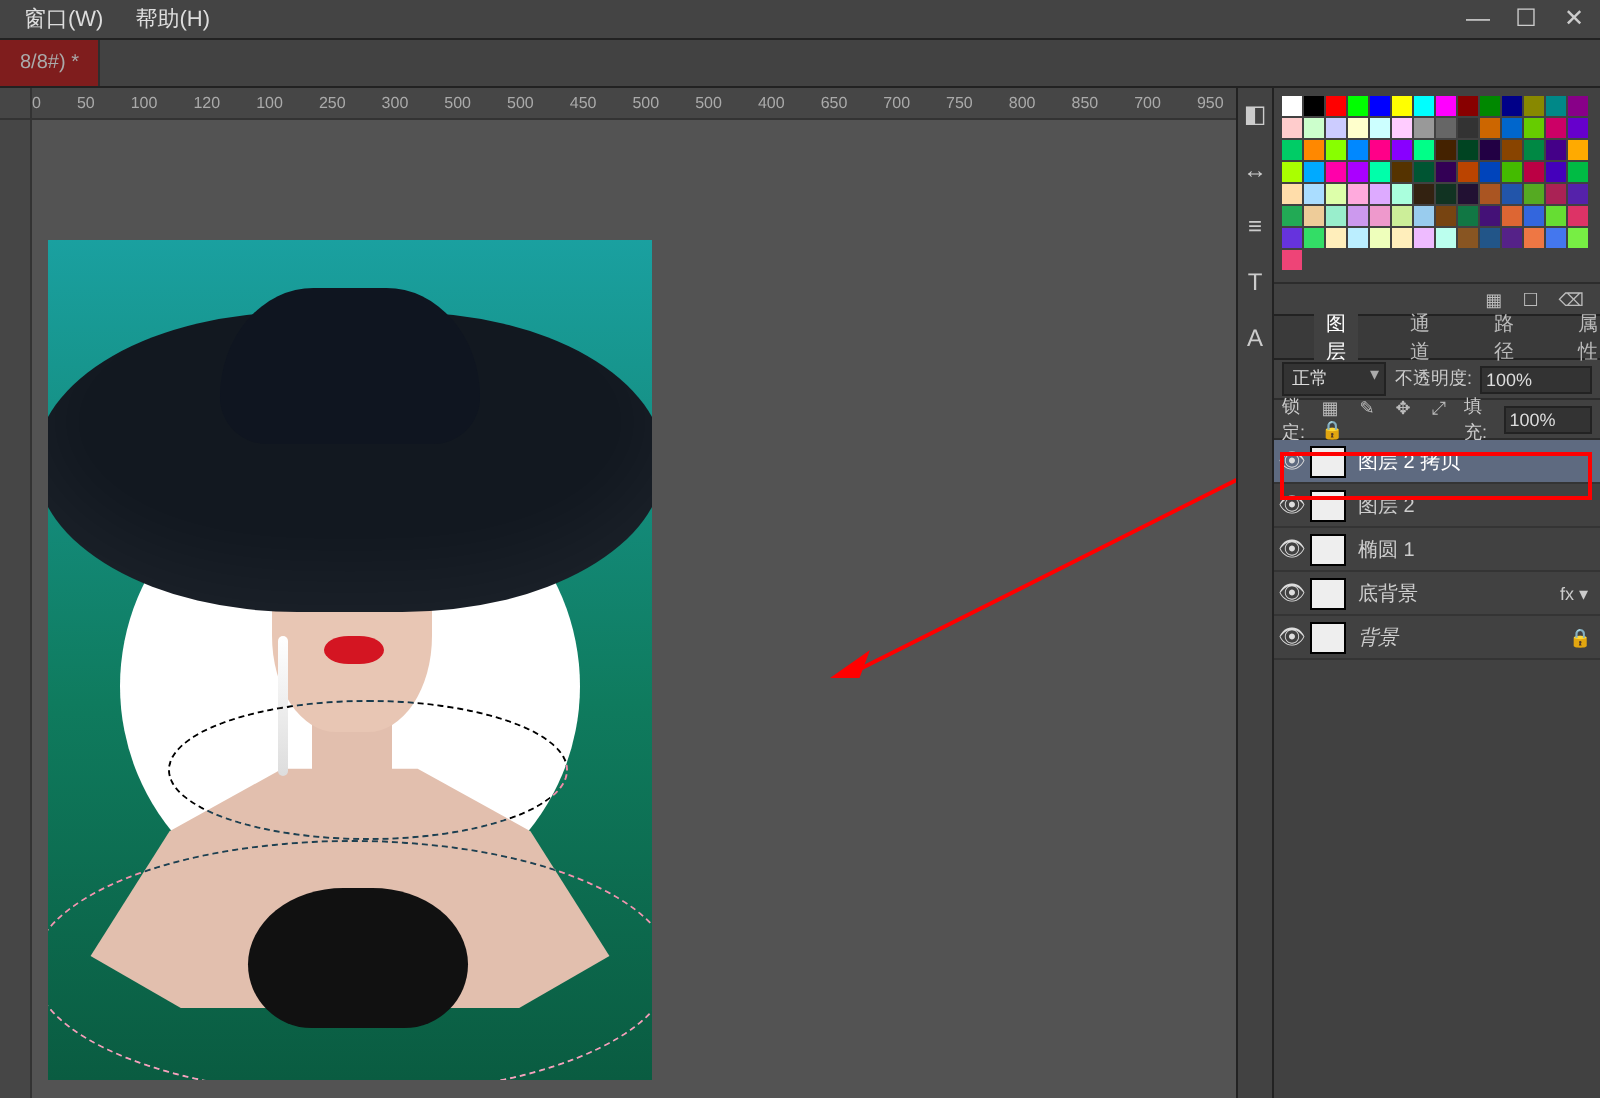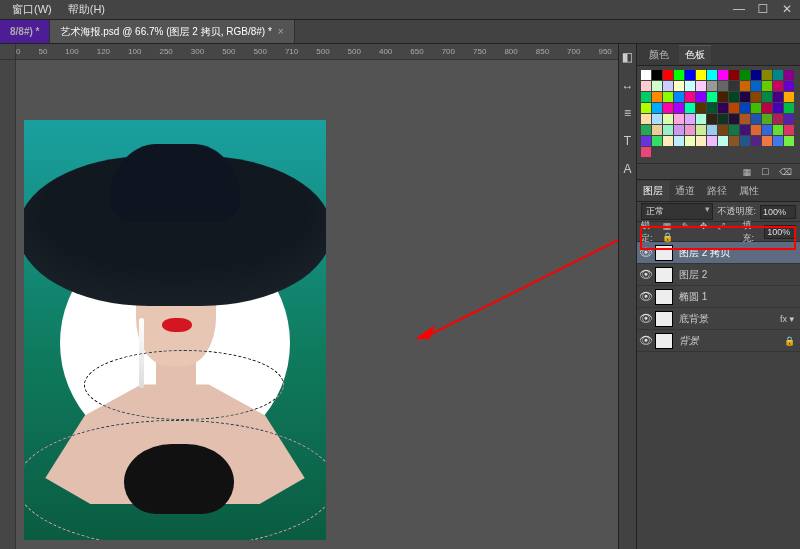--- a/index.html
+++ b/index.html
@@ -20,21 +20,21 @@
   .winctrl span { width: 14px; text-align: center; }
 
   .tabbar {
     height: 24px; background: #424242; display: flex; align-items: stretch;
     border-bottom: 1px solid #222; font-size: 10px;
   }
   .tabbar .tab {
     padding: 4px 10px; display: flex; align-items: center;
     border-right: 1px solid #2e2e2e; color: #ddd;
   }
-  .tabbar .tab.inactive { background: #4c1d95; color: #aaa; font-weight: bold; }
+  .tabbar .tab.inactive { background: #7f1d1d; color: #aaa; }
   .tabbar .tab.active { background: #535353; color: #fff; }
   .tabbar .close { margin-left: 6px; color: #aaa; font-size: 10px; }
 
   .main { display: flex; height: calc(100% - 44px); }
   .canvas-area {
     flex: 1; position: relative; background: #535353; overflow: hidden;
   }
   .ruler-h {
     position: absolute; top: 0; left: 16px; right: 0; height: 16px;
     background: #464646; border-bottom: 1px solid #333;
@@ -139,33 +139,33 @@
     color:#bbb; font-size:9px;
   }
 
   .layers {
     border-top:1px solid #222; flex:1; display:flex; flex-direction:column;
   }
   .layers .tabs {
     display:flex; height:22px; align-items:center; background:#3a3a3a;
     font-size:10px; border-bottom:1px solid #222;
   }
-  .layers .tabs .tab { padding:3px 6px; color:#bbb; }
+  .layers .tabs .tab { padding:3px 6px; color:#bbb;margin-left:20px; }
   .layers .tabs .tab.active { color:#fff; background:#414141; }
 
   .layers .optrow {
     display:flex; height:20px; align-items:center; gap:4px;
     padding:0 4px; border-bottom:1px solid #2c2c2c; font-size:9px; color:#ccc;
   }
   .layers .optrow .select {
     background:#333; border:1px solid #222; padding:1px 16px 1px 4px; position:relative; color:#ddd;
   }
   .layers .optrow .select::after{ content:"▾"; position:absolute; right:3px; top:0; color:#aaa; }
   .layers .optrow .pct {
-    background:#333; border:1px solid #222; padding:1px 2px; width:36px; color:#ddd;
+    background:#333; border:1px solid #222; padding:1px 2px; width:56px; color:#ddd;
   }
   .layers .optrow .lockicons { letter-spacing:4px; color:#bbb; }
 
   .layerlist { flex:1; overflow:auto; }
   .layer-row {
     display:flex; align-items:center; height:22px;
     border-bottom:1px solid #343434; padding-right:4px;
   }
   .layer-row.selected { background:#5e6a80; color:#fff; }
   .layer-row .vis {
@@ -195,41 +195,37 @@
 </div>
 <div class="winctrl">
   <span>—</span>
   <span>☐</span>
   <span>✕</span>
 </div>
 
 <div class="tabbar">
   <div class="tab inactive">
     <span>8/8#) *</span>
-  </div>
-  <div class="tab active">
-    <span>艺术海报.psd @ 66.7% (图层 2 拷贝, RGB/8#) *</span>
-    <span class="close">×</span>
   </div>
 </div>
 
 <div class="main">
   <div class="canvas-area">
     <div class="ruler-corner"></div>
     <div class="ruler-h" id="rulerH">
         <span>0</span>
         <span>50</span>
         <span>100</span>
         <span>120</span>
         <span>100</span>
         <span>250</span>
         <span>300</span>
         <span>500</span>
         <span>500</span>
-        <span>710</span>
+        <span>450</span>
         <span>500</span>
         <span>500</span>
         <span>400</span>
         <span>650</span>
         <span>700</span>
         <span>750</span>
         <span>800</span>
         <span>850</span>
         <span>700</span>
         <span>950</span>
@@ -259,24 +255,20 @@
 
   <div class="sidebar" id="sidebarStrip">
       <div class="ic">◧</div>
       <div class="ic">↔</div>
       <div class="ic">≡</div>
       <div class="ic">T</div>
       <div class="ic">A</div>
     </div>
 
   <div class="panels">
-    <div class="swatch-head">
-      <div class="tab">颜色</div>
-      <div class="tab active">色板</div>
-    </div>
     <div class="swatches" id="swatchGrid">
         <div style="background: rgb(255, 255, 255);"></div>
         <div style="background: rgb(0, 0, 0);"></div>
         <div style="background: rgb(255, 0, 0);"></div>
         <div style="background: rgb(0, 255, 0);"></div>
         <div style="background: rgb(0, 0, 255);"></div>
         <div style="background: rgb(255, 255, 0);"></div>
         <div style="background: rgb(0, 255, 255);"></div>
         <div style="background: rgb(255, 0, 255);"></div>
         <div style="background: rgb(136, 0, 0);"></div>

